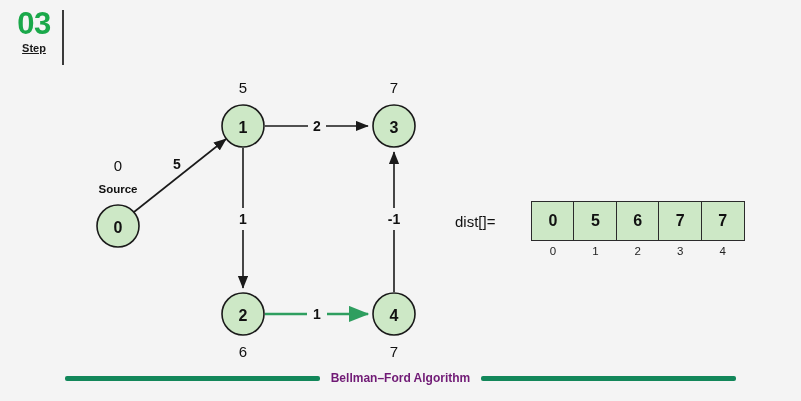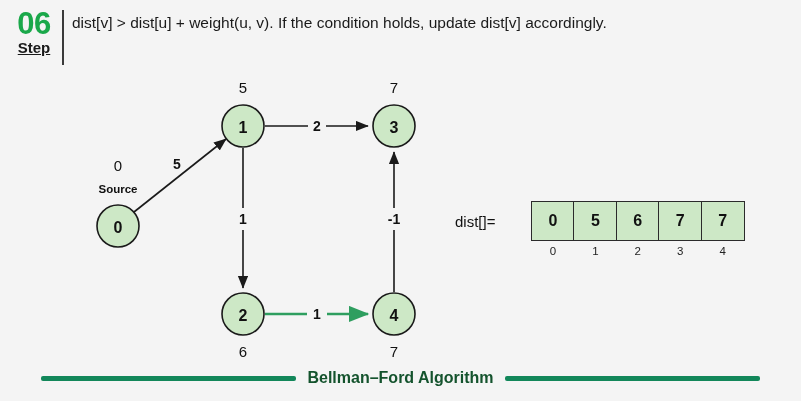--- a/index.html
+++ b/index.html
@@ -35,21 +35,21 @@
     text-align: center;
   }
   .step-number {
     font-size: 31px;
     font-weight: bold;
     color: #1aa84a;
     line-height: 32px;
     letter-spacing: -0.5px;
   }
   .step-word {
-    font-size: 15px;
+    font-size: 11px;
     font-weight: bold;
     color: #1a1a1a;
     line-height: 14px;
     margin-top: 1px;
     text-decoration: underline;
   }
   .header-divider {
     position: absolute;
     left: 62px; top: 10px;
     width: 2px; height: 55px;
@@ -173,40 +173,39 @@
     justify-content: center;
   }
   .footer-rule {
     height: 5px;
     background: #12875a;
     border-radius: 2px;
   }
   .footer-rule.left { width: 255px; }
   .footer-rule.right { width: 255px; }
   .footer-title {
-    font-size: 16px;
-    font-weight: bold;
-    color: #14532d;
+    font-size: 12px;
+    font-weight: bold;
+    color: #701a75;
     padding: 0 11px;
     white-space: nowrap;
   }
 </style>
 </head>
 <body>
 
 <div id="root">
 
   <div class="header">
     <div class="step-badge">
-      <div class="step-number">06</div>
+      <div class="step-number">03</div>
       <div class="step-word">Step</div>
     </div>
     <div class="header-divider"></div>
     <div class="header-text">
-      <span class="line">dist[v] &gt; dist[u] + weight(u, v). If the condition holds, update dist[v] accordingly.</span>
     </div>
   </div>
 
   <div class="graph-area">
     <svg class="graph" width="460" height="290" viewBox="0 0 460 290">
       <defs>
         <marker id="arrow-dark" markerWidth="9" markerHeight="9" refX="7.5" refY="3.2" orient="auto" markerUnits="strokeWidth">
           <path d="M0,0 L8,3.2 L0,6.4 z" fill="#1a1a1a"></path>
         </marker>
         <marker id="arrow-green" markerWidth="9" markerHeight="9" refX="7.5" refY="3.2" orient="auto" markerUnits="strokeWidth">

